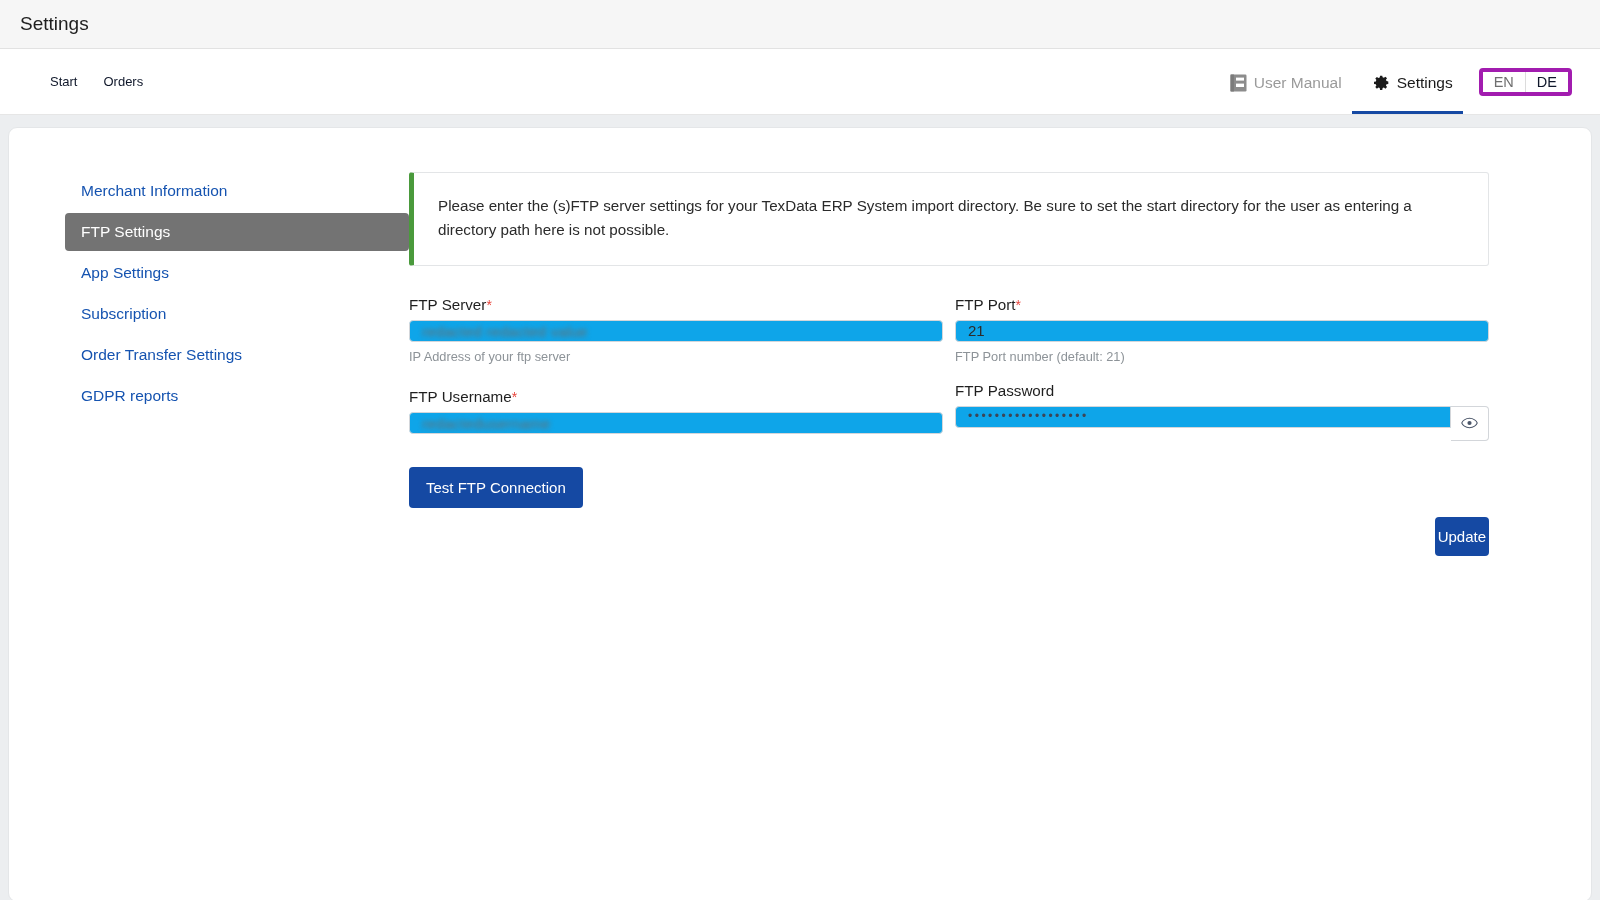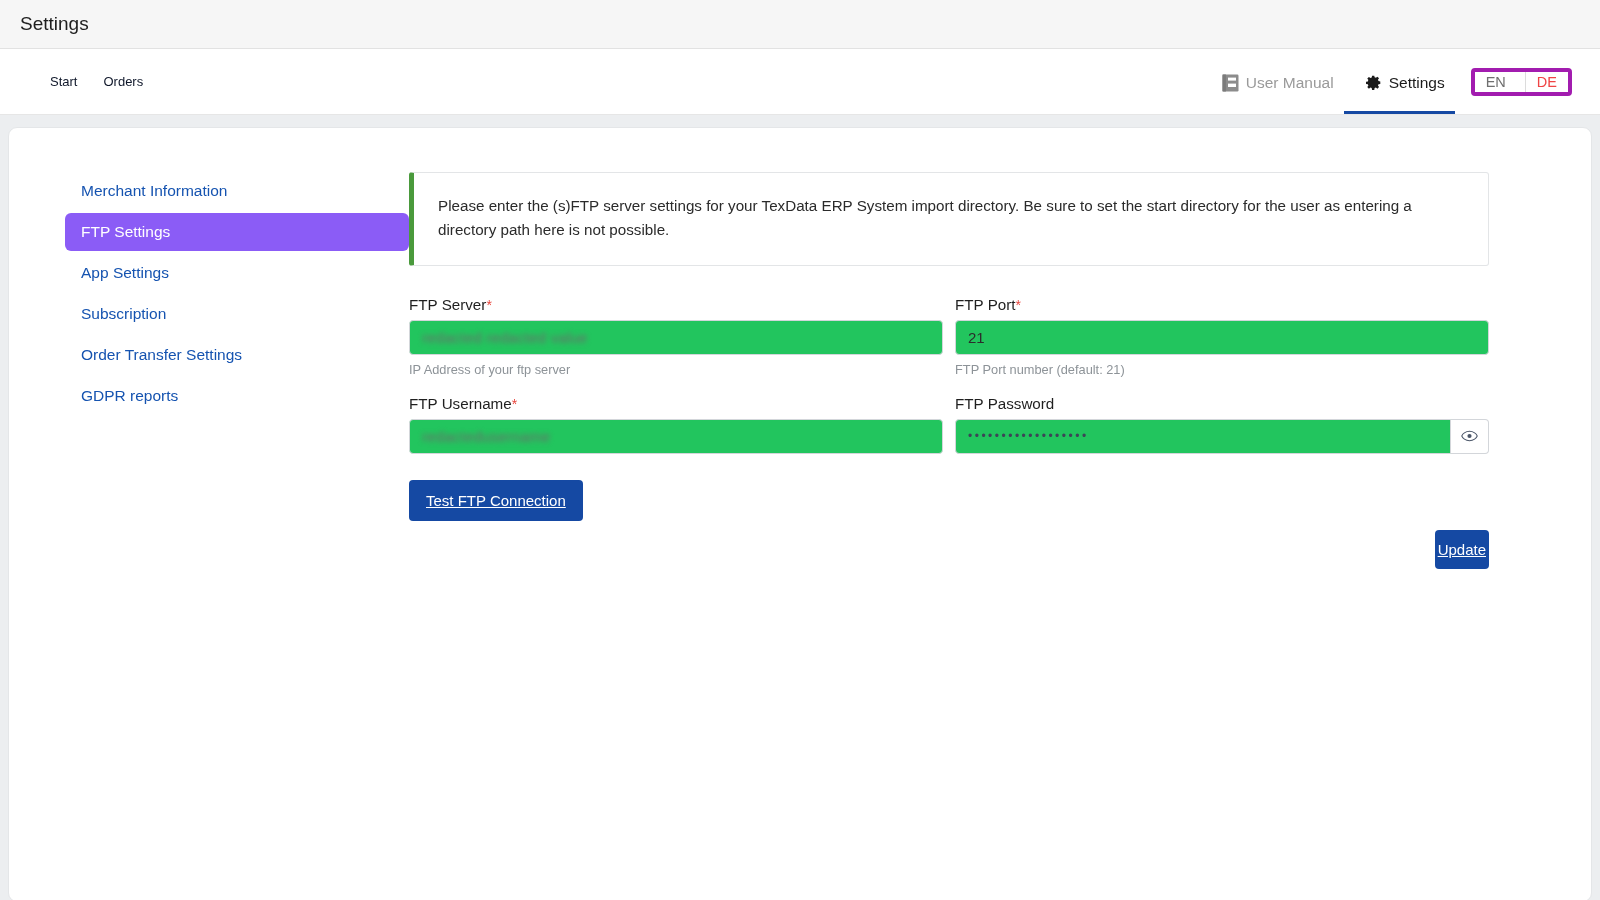--- a/index.html
+++ b/index.html
@@ -83,21 +83,21 @@
     background: #fff;
     height: 28px;
   }
   .lang-btn {
     font-size: 14.5px;
     padding: 0 11px;
     line-height: 26px;
     color: #6f6f6f;
     background: #fff;
   }
-  .lang-btn.inactive { color: #ef4444; border-left: 1px solid #dcdcdc; margin-left: 8px; }
+  .lang-btn.inactive { color: #0f172a; border-left: 1px solid #dcdcdc; }
 
   
   .page {
     background: #eceef0;
     height: 785px;
     padding: 12px 0 0 0;
   }
   .card {
     margin: 0 8px;
     background: #ffffff;
@@ -119,23 +119,22 @@
     display: block;
     font-size: 15.5px;
     color: #1553b0;
     padding: 9px 16px;
     border-radius: 4px;
     margin-bottom: 3px;
     text-decoration: none;
     line-height: 20px;
   }
   .side-item.active {
-    background: #8b5cf6;
+    background: #737373;
     color: #ffffff;
-    border-radius: 6px;
   }
 
   
   .content {
     flex: 1;
     padding-right: 64px;
     padding-left: 0;
   }
 
   .banner {
@@ -160,24 +159,24 @@
   .field-label {
     font-size: 15.2px;
     color: #1f1f1f;
     margin-bottom: 7px;
     display: block;
   }
   .req { color: #e8453c; font-size: 14px; }
 
   .input {
     width: 100%;
-    height: 35px;
+    height: 22px;
     border: 1px solid #d3d6da;
     border-radius: 4px;
-    background: #22c55e;
+    background: #0ea5e9;
     font-size: 15px;
     color: #2c2c2c;
     padding: 0 12px;
     line-height: 33px;
     font-family: "Liberation Sans", sans-serif;
     outline: none;
   }
   .helper {
     font-size: 12.8px;
     color: #8d9398;
@@ -228,21 +227,20 @@
 
   .btn {
     border: none;
     border-radius: 4px;
     background: #1549a3;
     color: #ffffff;
     font-size: 15px;
     font-family: "Liberation Sans", sans-serif;
     cursor: pointer;
     line-height: 1;
-    text-decoration: underline;
   }
   .btn-test { padding: 13px 17px; margin-top: 26px; }
 
   .update-row {
     display: flex;
     justify-content: flex-end;
     max-width: 1080px;
     margin-top: 9px;
   }
   .btn-update { padding: 12px 3px; }

